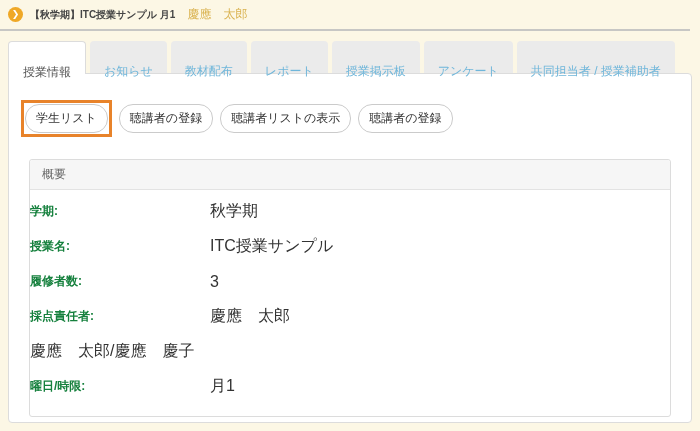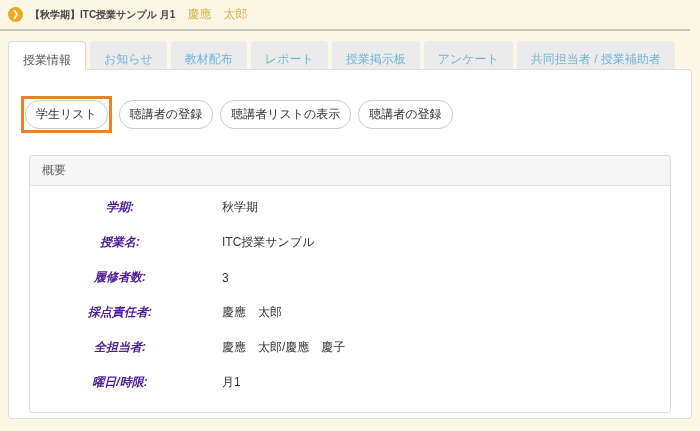--- a/index.html
+++ b/index.html
@@ -50,21 +50,21 @@
   .tab-bar {
     display: flex;
     gap: 4px;
     margin: 10px 8px 0 8px;
     position: relative;
     z-index: 2;
   }
   .tab {
     height: 28px;
     line-height: 28px;
-    padding: 4px 14px;
+    padding: 16px 14px;
     font-size: 12px;
     background: #EBEBEB;
     color: #6FB6DA;
     border-radius: 4px 4px 0 0;
     white-space: nowrap;
     cursor: pointer;
   }
   .tab.active {
     background: #FFFFFF;
     color: #555;
@@ -122,30 +122,29 @@
     color: #666;
   }
   .overview-body { padding: 4px 0 12px 0; }
   .info-row {
     display: flex;
     align-items: center;
     height: 35px;
   }
   .info-label {
     width: 180px;
-    text-align: center;
+    text-align: left;
     font-size: 12px;
     font-weight: bold;
-    color: #4c1d95;
+    color: #15803d;
     flex: 0 0 auto;
-    font-style: italic;
   }
   .info-value {
-    margin-left: 12px;
-    font-size: 12px;
+    margin-left: 0;
+    font-size: 16px;
     color: #333;
   }
 </style>
 </head>
 <body>
 
 <div class="page-header">
   <span class="circle-icon">❯</span>
   <span class="page-title">【秋学期】ITC授業サンプル 月1</span>
   <a class="user-link" href="#">慶應　太郎</a>
@@ -190,21 +189,20 @@
         <span class="info-label">履修者数:</span>
         <span class="info-value">3</span>
       </div>
 
       <div class="info-row">
         <span class="info-label">採点責任者:</span>
         <span class="info-value">慶應　太郎</span>
       </div>
 
       <div class="info-row">
-        <span class="info-label">全担当者:</span>
         <span class="info-value">慶應　太郎/慶應　慶子</span>
       </div>
 
       <div class="info-row">
         <span class="info-label">曜日/時限:</span>
         <span class="info-value">月1</span>
       </div>
 
     </div>
   </div>

